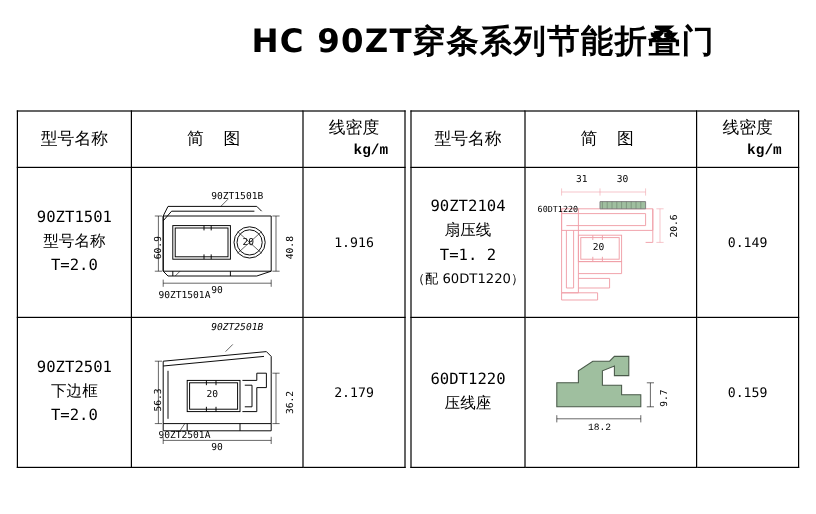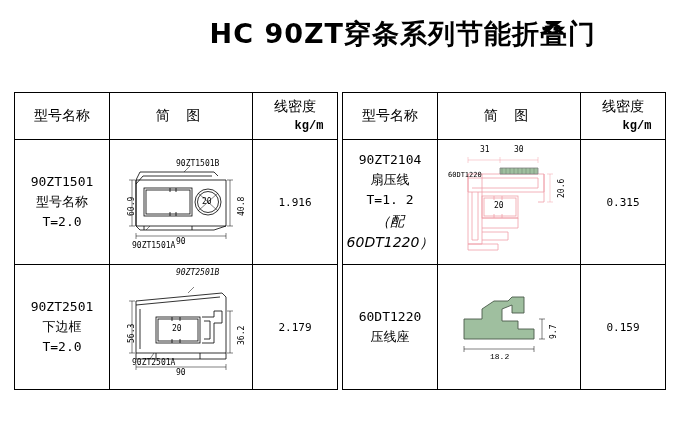--- a/index.html
+++ b/index.html
@@ -85,22 +85,21 @@
     font-family: "DejaVu Sans", sans-serif;
     font-size: 13px;
     line-height: 1.55;
     padding: 2px 0;
   }
   .namecell .code {
     font-family: "DejaVu Sans Mono", monospace;
     font-size: 13px;
   }
   .namecell .small {
-    font-size: 14px;
-    font-style: italic;
+    font-size: 11px;
   }
   .dens {
     font-family: "DejaVu Sans Mono", monospace;
     font-size: 11px;
   }
   .figcell {
     position: relative;
     height: 124px;
   }
   .figwrap {
@@ -304,21 +303,21 @@
                   <path d="M109 34 L115 34 M109 62 L115 62" stroke-width="0.5"></path>
                 </g>
               </svg>
               <span class="lbl" style="left:42px; top:6px;">31</span>
               <span class="lbl" style="left:76px; top:6px;">30</span>
               <span class="lbl tiny" style="left:10px; top:32px;">60DT1220</span>
               <span class="lbl" style="left:56px; top:62px;">20</span>
               <span class="lbl rot" style="left:120px; top:58px;">20.6</span>
             </div>
           </td>
-          <td class="dens">0.315</td>
+          <td class="dens">0.149</td>
         </tr>
 
         <tr>
           <td class="namecell">
             <div class="code">60DT1220</div>
             <div>压线座</div>
           </td>
           <td class="figcell">
             <div class="figwrap">
               <svg width="142" height="124" viewBox="0 0 142 124">

